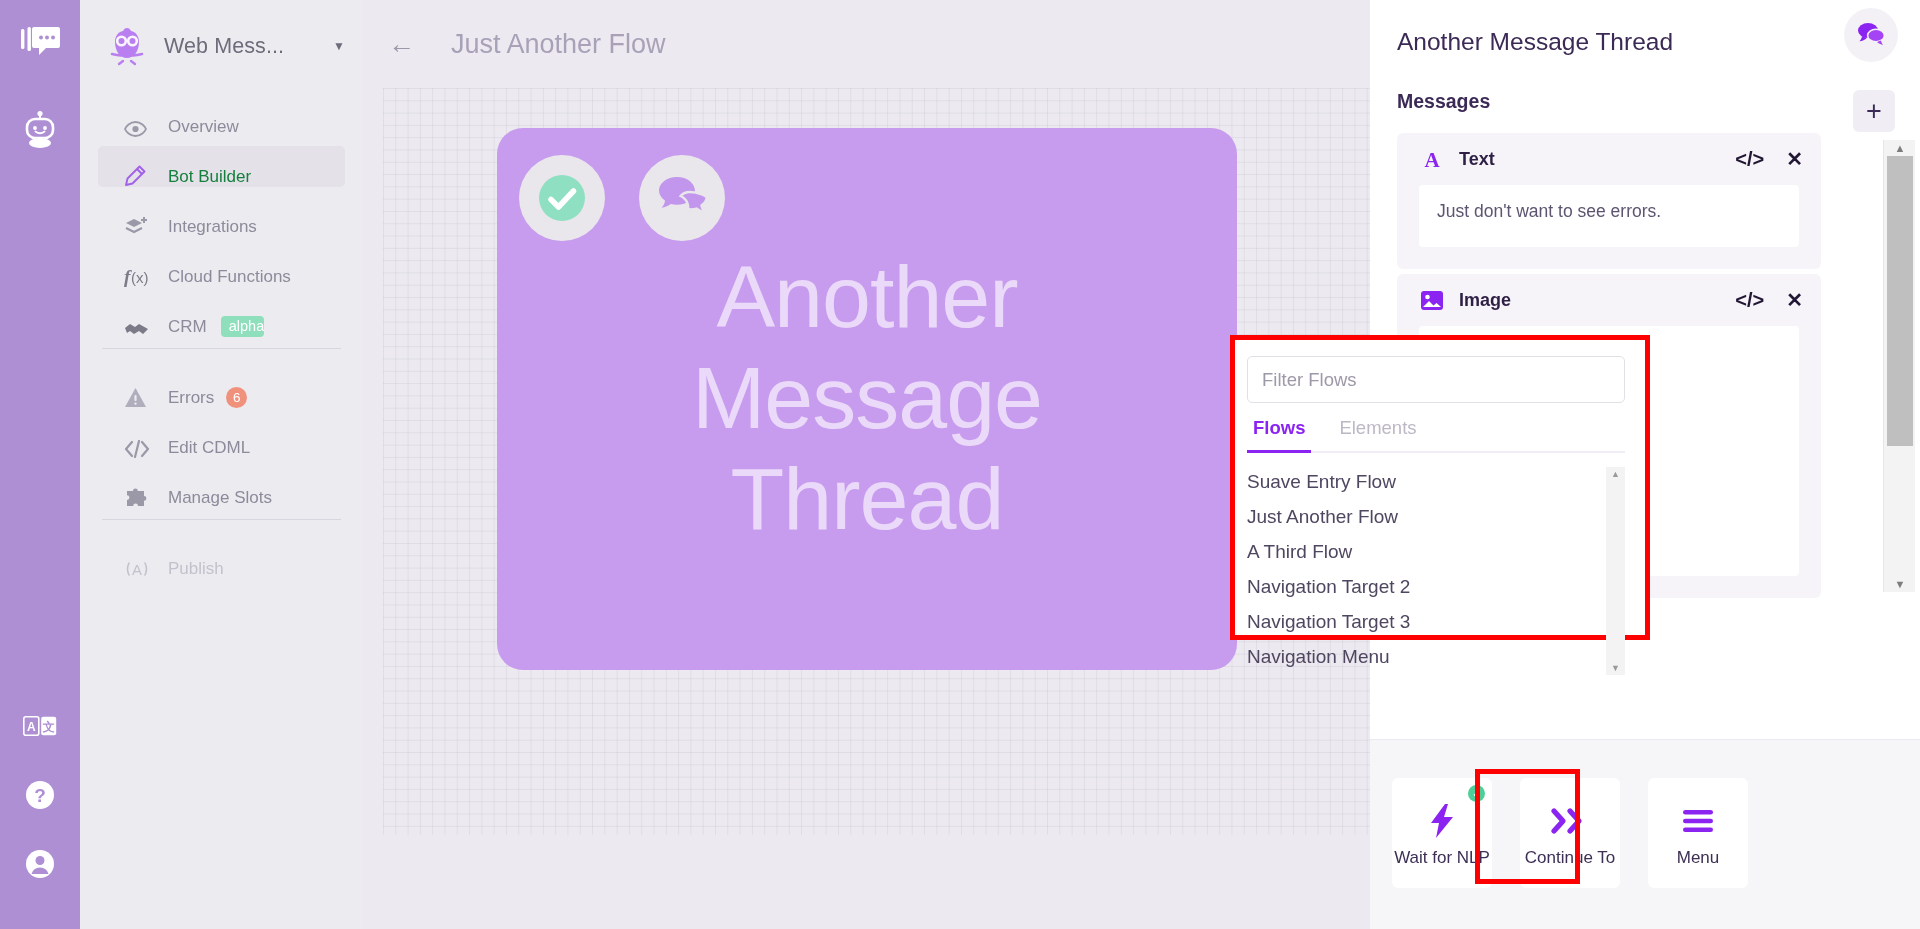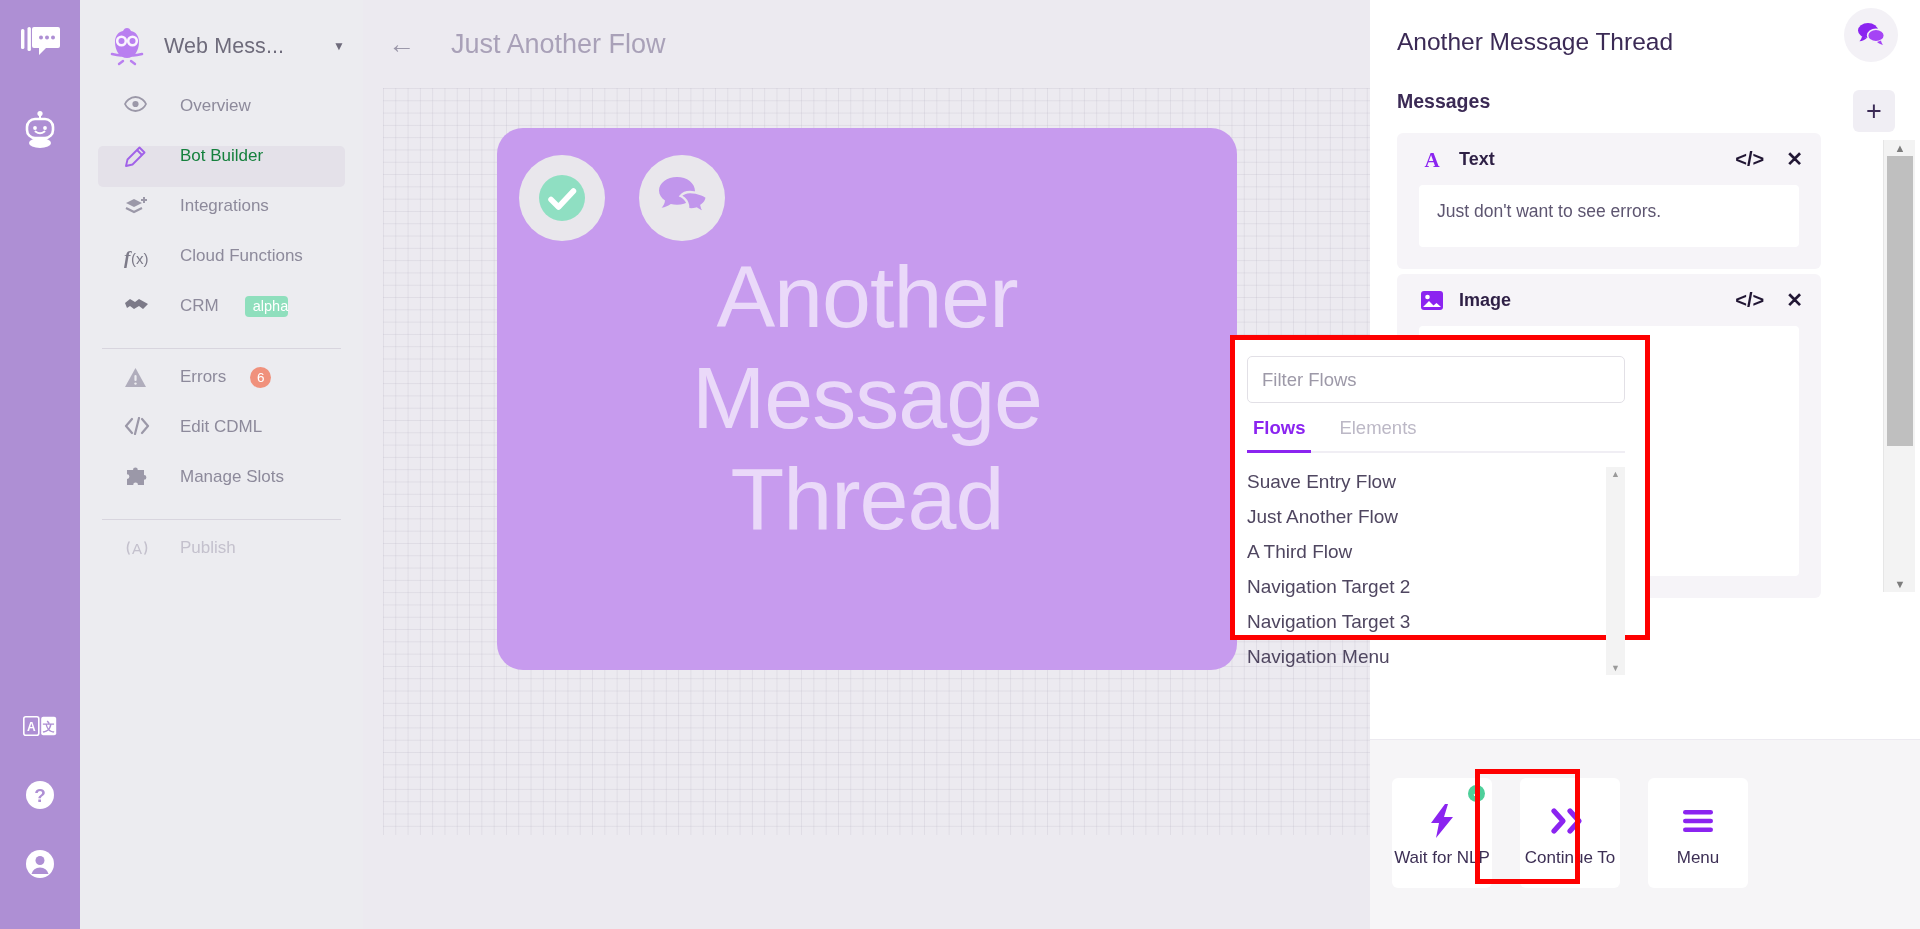--- a/index.html
+++ b/index.html
@@ -37,28 +37,27 @@
   }
   .brandlogo { width: 50px; height: 50px; flex: 0 0 50px; display:flex;align-items:center;justify-content:center; }
   .brandname {
     flex: 1; margin-left: 12px;
     font-size: 21.5px; color: #6e6b7b; letter-spacing: .1px;
   }
   .brandcaret { font-size: 12px; color: #6e6b7b; margin-left: 6px; }
 
   .navlist { margin-top: 4px; }
   .navitem {
-    display: flex; align-items: flex-start;
+    display: flex; align-items: flex-end;
     height: 41px; margin: 0 18px 9px 18px;
     padding-left: 26px;
     border-radius: 5px;
     cursor: pointer;
     color: #8d8a9b;
     font-size: 17px;
-    gap: 12px;
   }
   .navitem.active { background: #e4e1e9; color: #15803d; }
   .navitem.disabled { color: #c4c1cd; cursor: default; }
   .navicon { width: 28px; flex: 0 0 28px; display:flex;align-items:center;justify-content:flex-start; }
   .navlabel { margin-left: 16px; white-space: nowrap; }
   .badge-alpha {
     margin-left: 14px; background: #8fdfbd; color: #ffffff;
     font-size: 14.5px; border-radius: 4px; padding: 2px 0 3px 8px;
   }
   .badge-count {

